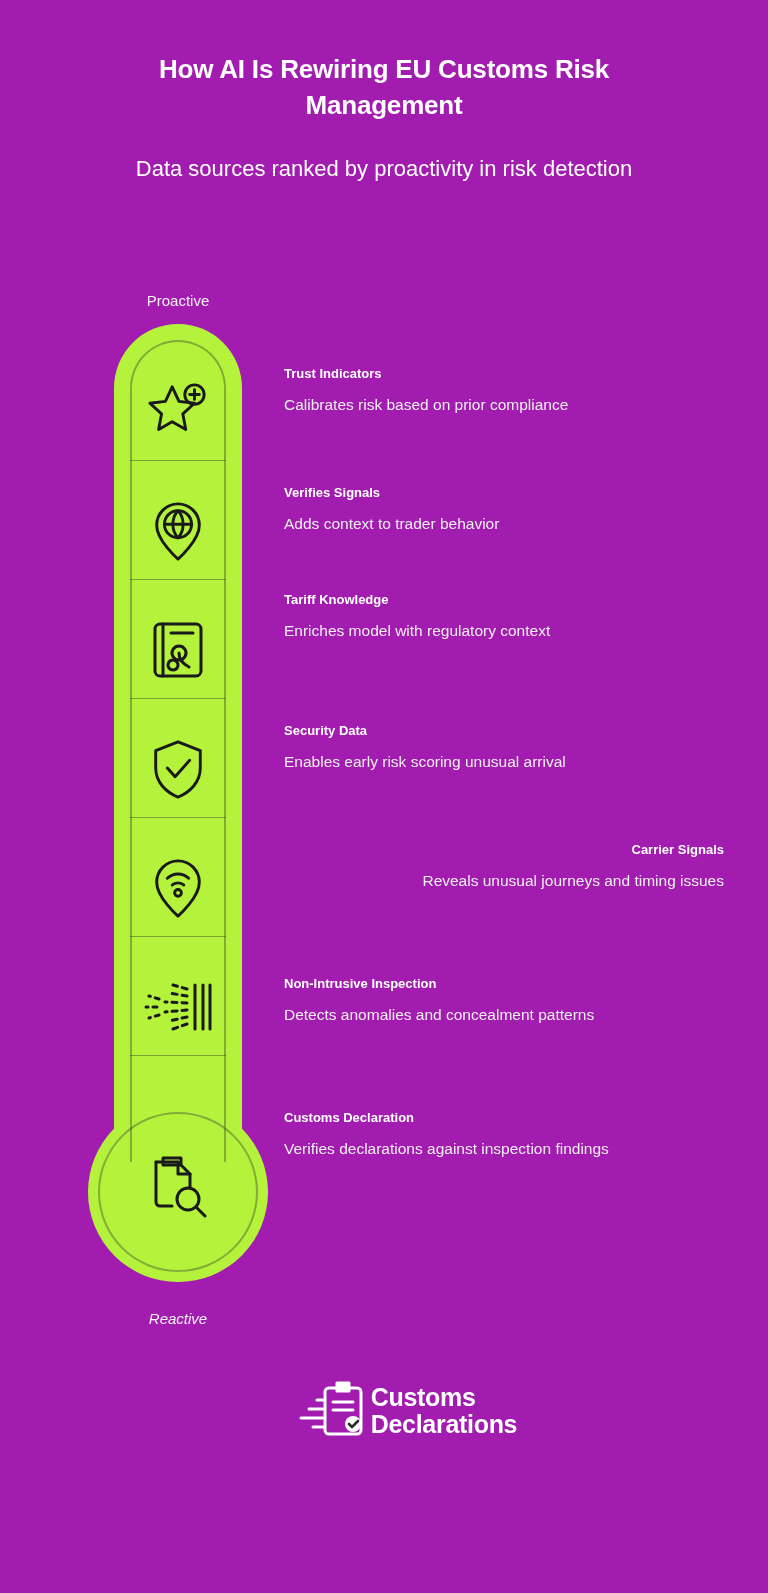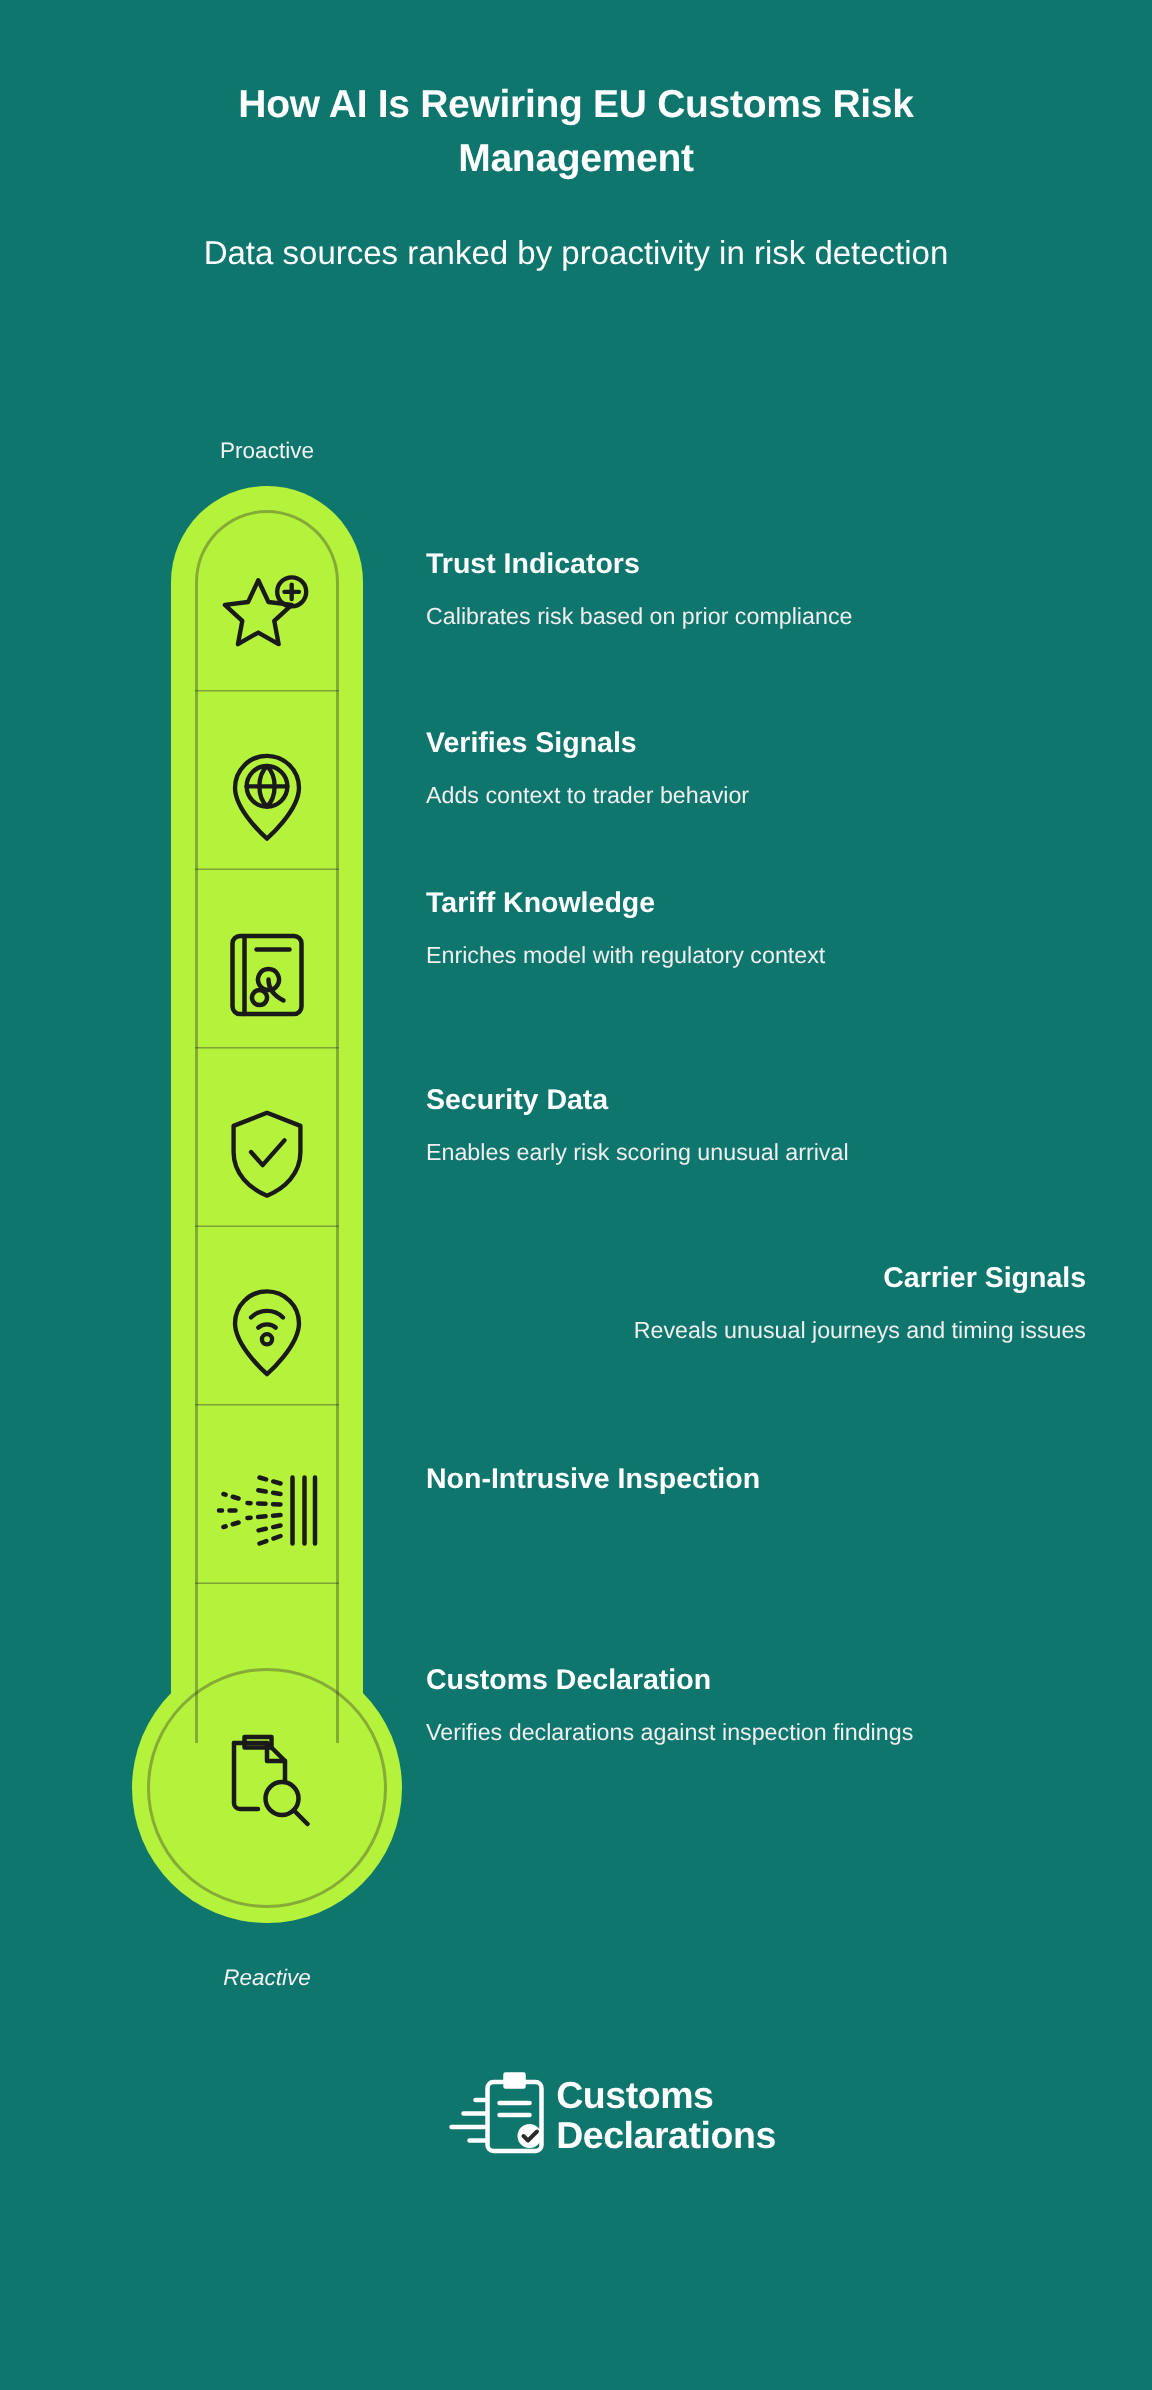--- a/index.html
+++ b/index.html
@@ -12,21 +12,21 @@
     height: 1593px;
     font-family: "Liberation Sans", sans-serif;
     color: #ffffff;
     overflow: hidden;
     position: relative;
   }
   .page {
     position: relative;
     width: 768px;
     height: 1593px;
-    background: #0f766e;
+    background: #a21caf;
   }
 
   
   .headings {
     padding-top: 52px;
     text-align: center;
   }
   .title {
     font-size: 26px;
     font-weight: bold;
@@ -134,21 +134,21 @@
     left: 284px;
     top: 366px;
     width: 440px;
   }
   .row {
     position: absolute;
     left: 0;
     width: 440px;
   }
   .row-title {
-    font-size: 19px;
+    font-size: 13px;
     font-weight: bold;
     color: #ffffff;
     margin: 0 0 12px 0;
     line-height: 1.2;
   }
   .row-desc {
     font-size: 15.5px;
     color: #efefef;
     margin: 0;
     line-height: 1.42;
@@ -293,20 +293,21 @@
     <div class="row" style="top:357px;">
       <p class="row-title">Security Data</p>
       <p class="row-desc">Enables early risk scoring unusual arrival</p>
     </div>
     <div class="row" style="top:476px;text-align:right;">
       <p class="row-title">Carrier Signals</p>
       <p class="row-desc">Reveals unusual journeys and timing issues</p>
     </div>
     <div class="row" style="top:610px;">
       <p class="row-title">Non-Intrusive Inspection</p>
+      <p class="row-desc">Detects anomalies and concealment patterns</p>
     </div>
     <div class="row" style="top:744px;">
       <p class="row-title">Customs Declaration</p>
       <p class="row-desc">Verifies declarations against inspection findings</p>
     </div>
   </div>
 
   <div class="footer">
     <div class="logo-row">
       <svg class="logo-mark" viewBox="0 0 72 62" fill="none" stroke="#ffffff" stroke-width="3" stroke-linecap="round" stroke-linejoin="round">

